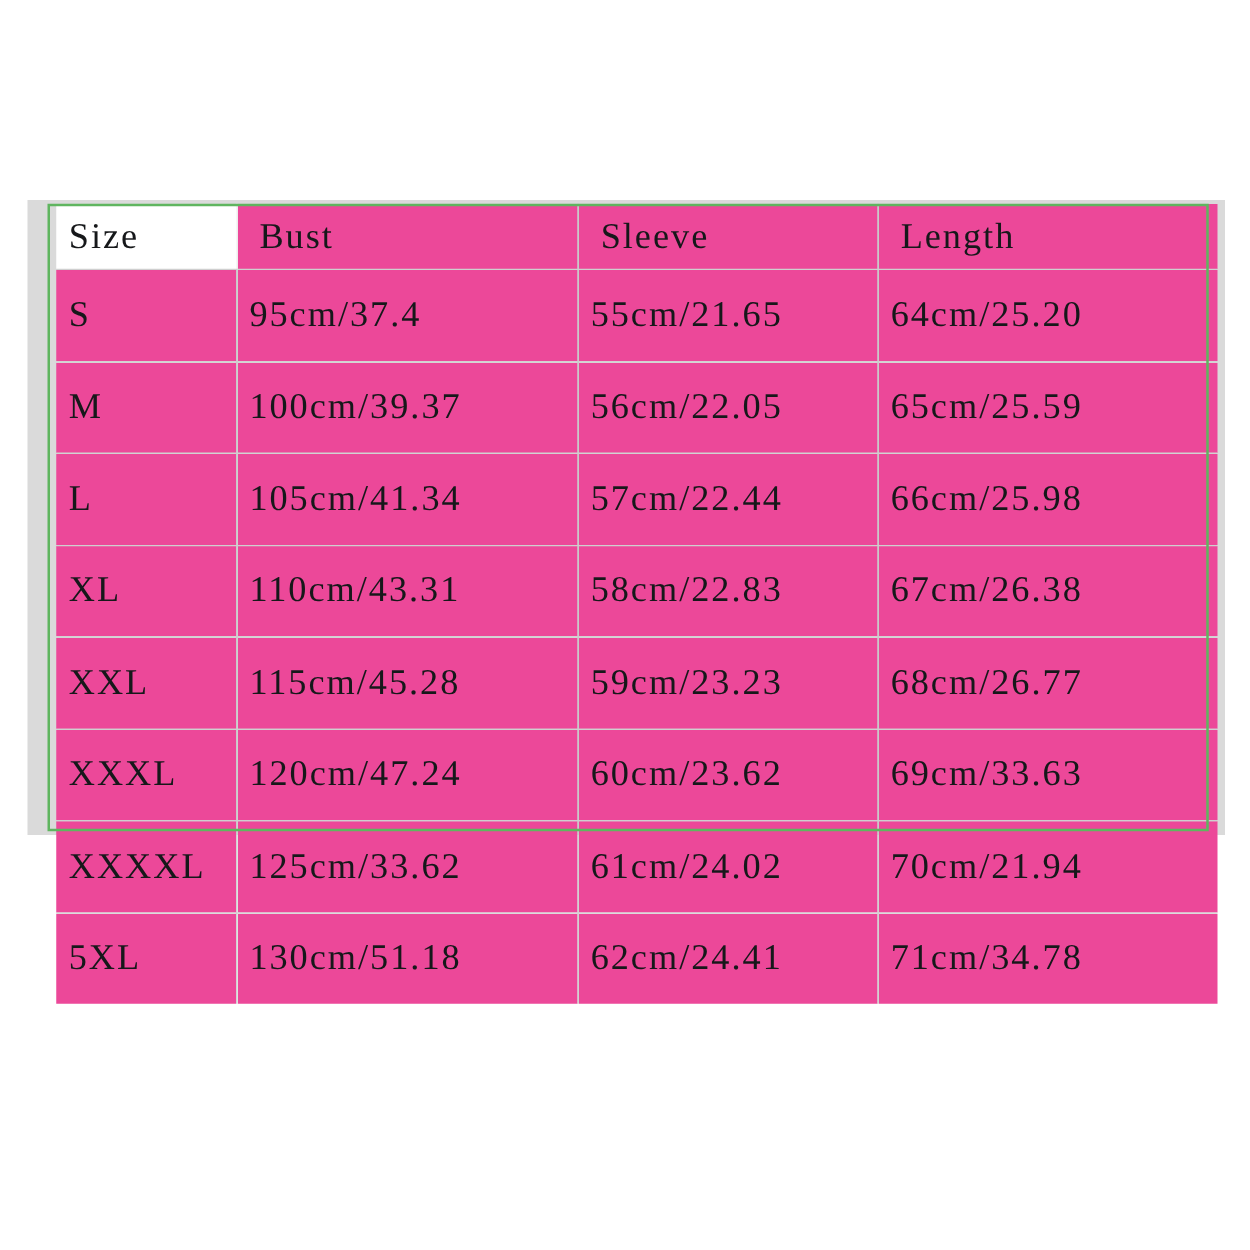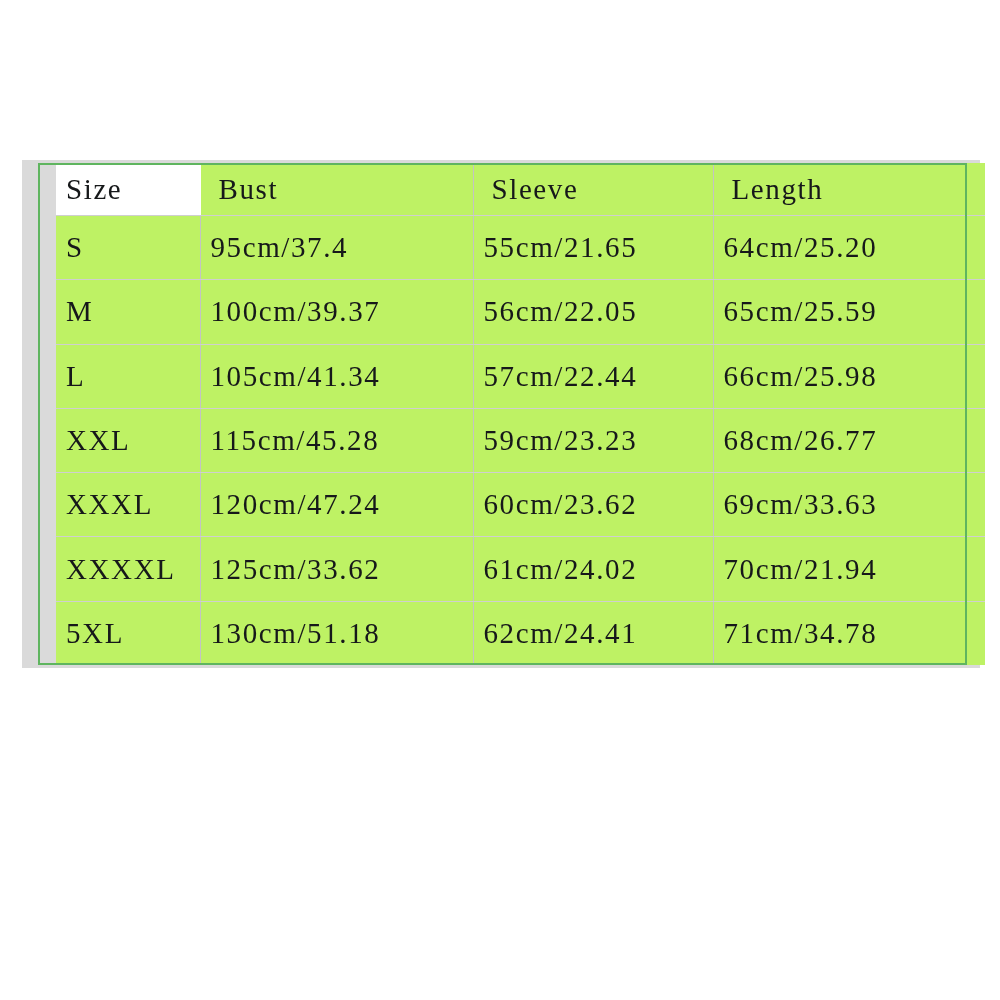--- a/index.html
+++ b/index.html
@@ -33,24 +33,24 @@
     width: 929px;
     height: 502px;
     border: 2px solid #5fb55f;
     box-sizing: border-box;
     pointer-events: none;
     z-index: 4;
   }
 
   #size-chart-table {
     position: absolute;
-    left: 56px;
+    left: 45px;
     top: 163px;
     width: 929px;
-    height: 502px;
+    height: 640px;
     border-collapse: collapse;
     table-layout: fixed;
     z-index: 2;
   }
 
   #size-chart-table col.c-size   { width: 144px; }
   #size-chart-table col.c-bust   { width: 273px; }
   #size-chart-table col.c-sleeve { width: 240px; }
   #size-chart-table col.c-length { width: 272px; }
 
@@ -58,21 +58,21 @@
   #size-chart-table td {
     padding: 0 0 0 10px;
     margin: 0;
     text-align: left;
     vertical-align: middle;
     font-weight: normal;
     font-size: 29px;
     line-height: 1;
     letter-spacing: 1.6px;
     color: #16181a;
-    background: #bef264;
+    background: #ec4899;
     border-right: 1px solid #c3c3c3;
     border-bottom: 1px solid #cfcfcf;
     height: 54px;
     white-space: nowrap;
     overflow: hidden;
   }
 
   #size-chart-table tr.header-row th {
     height: 52px;
     border-bottom: 1px solid #cfcfcf;
@@ -132,20 +132,26 @@
         <td class="measure-cell">56cm/22.05</td>
         <td class="measure-cell">65cm/25.59</td>
       </tr>
       <tr>
         <td>L</td>
         <td class="measure-cell">105cm/41.34</td>
         <td class="measure-cell">57cm/22.44</td>
         <td class="measure-cell">66cm/25.98</td>
       </tr>
       <tr>
+        <td>XL</td>
+        <td class="measure-cell">110cm/43.31</td>
+        <td class="measure-cell">58cm/22.83</td>
+        <td class="measure-cell">67cm/26.38</td>
+      </tr>
+      <tr>
         <td>XXL</td>
         <td class="measure-cell">115cm/45.28</td>
         <td class="measure-cell">59cm/23.23</td>
         <td class="measure-cell">68cm/26.77</td>
       </tr>
       <tr>
         <td>XXXL</td>
         <td class="measure-cell">120cm/47.24</td>
         <td class="measure-cell">60cm/23.62</td>
         <td class="measure-cell">69cm/33.63</td>

